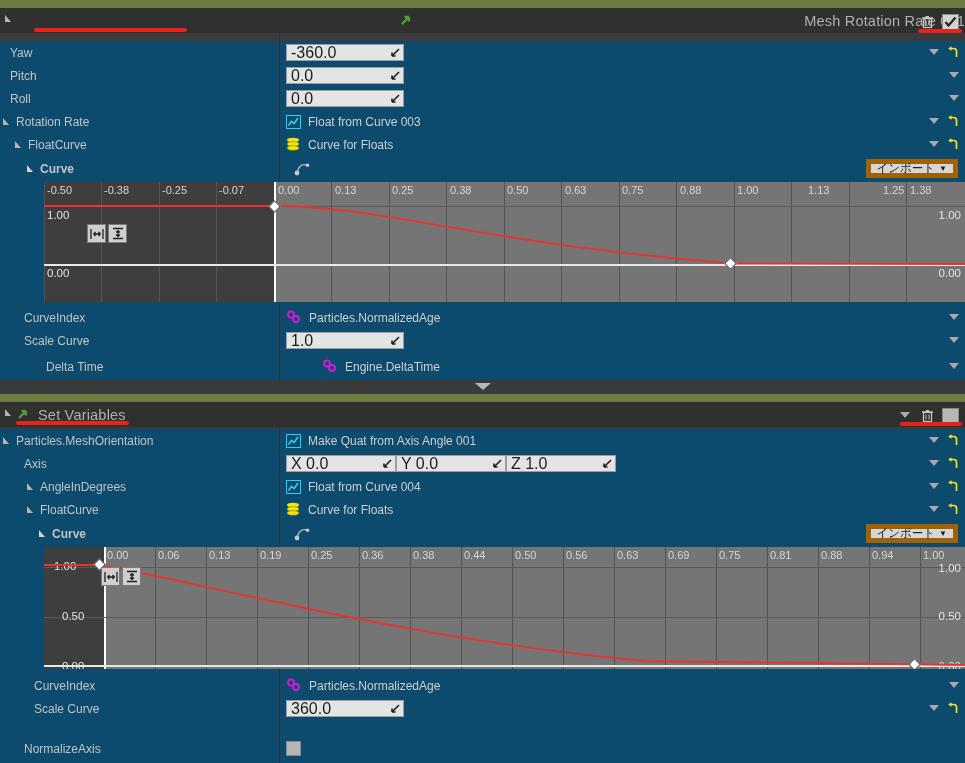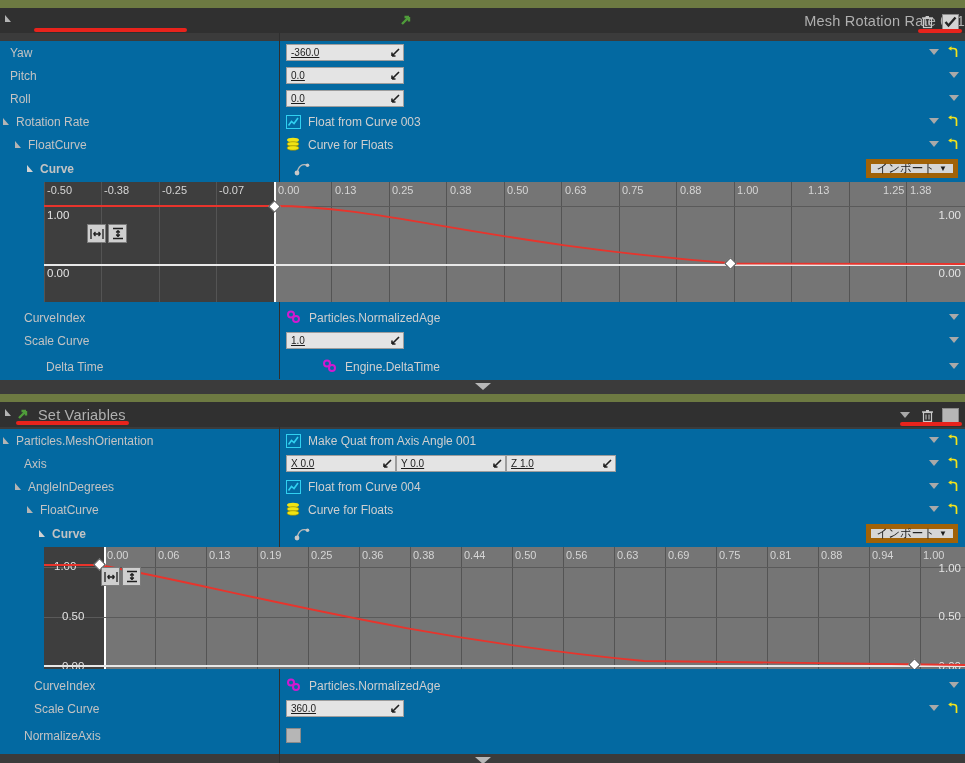--- a/index.html
+++ b/index.html
@@ -63,21 +63,21 @@
     display: flex; align-items: center; height: 23px;
   }
   .tri { width: 14px; font-size: 0; color: #b4b4b4; flex: none; }
   .tri svg { display: block; }
   .bold { font-weight: bold; color: #dcdcdc; }
 
   
   .numfield {
     height: 17px; background: #e4e4e4; color: #1c1c1c;
     display: flex; align-items: center; padding: 0 4px;
-    font-size: 10px; position: relative; border: 1px solid #9d9d9d; text-decoration: underline;
+    font-size: 16px; position: relative; border: 1px solid #9d9d9d;
   }
   .numfield .spin {
     position: absolute; right: 3px; top: 50%; transform: translateY(-50%);
     width: 10px; height: 10px;
   }
   .numfield .spin svg { display:block; }
 
   
   .link-icon { width: 16px; height: 16px; margin-right: 7px; flex: none; }
   .graph-icon { width: 15px; height: 14px; margin-right: 7px; flex: none; }
@@ -112,21 +112,21 @@
   .keydot {
     position: absolute; width: 9px; height: 9px; background: #ffffff;
     border: 1px solid #4a4a4a; transform: rotate(45deg); z-index: 5;
   }
 
   .footer-expander {
     height: 14px; background: #3b3b3b; display: flex;
     align-items: center; justify-content: center; cursor: pointer;
   }
   .footer-expander svg { display: block; }
-  .section-bg { background: #0369a1; }
+  .section-bg { background: #0c4a6e; }
 </style>
 </head>
 <body>
 
 <div class="page">
 
   <div class="olive-bar"></div>
 
   <div class="module-header" style="height:25px;justify-content:space-between;">
     <div class="expander">
@@ -548,21 +548,21 @@
               <path d="M0 0 L10 0 L5 6 Z" fill="#a9a9a9"></path>
             </svg></span>
         <span class="reset-arrow"><svg width="12" height="13" viewBox="0 0 12 13">
               <path d="M9.5 11 L9.5 5 Q9.5 2.5 6.5 2.5 L2.5 2.5" stroke="#f2e21c" stroke-width="1.7" fill="none"></path>
               <path d="M4.5 0.3 L1.2 2.5 L4.5 4.7 Z" fill="#f2e21c"></path>
             </svg></span>
       </div>
     </div>
 
     <div class="row">
-      <div class="lbl-tree" style="padding-left:14px;">
+      <div class="lbl-tree" style="padding-left:26px;">
         <span class="tri">
             <svg width="8" height="8" viewBox="0 0 8 8">
               <path d="M1 0 L1 7 L7 7 Z" fill="#b4b4b4"></path>
             </svg>
           </span>
         <span class="lbl">AngleInDegrees</span>
       </div>
       <div class="val">
         <span class="graph-icon">
           <svg width="15" height="14" viewBox="0 0 15 14">
@@ -744,21 +744,21 @@
         <span class="caret-small"><svg width="10" height="7" viewBox="0 0 10 7">
               <path d="M0 0 L10 0 L5 6 Z" fill="#a9a9a9"></path>
             </svg></span>
         <span class="reset-arrow"><svg width="12" height="13" viewBox="0 0 12 13">
               <path d="M9.5 11 L9.5 5 Q9.5 2.5 6.5 2.5 L2.5 2.5" stroke="#f2e21c" stroke-width="1.7" fill="none"></path>
               <path d="M4.5 0.3 L1.2 2.5 L4.5 4.7 Z" fill="#f2e21c"></path>
             </svg></span>
       </div>
     </div>
 
-    <div class="row" style="margin-top:4px;">
+    <div class="row" style="margin-top:17px;">
       <div class="lbl-tree" style="padding-left:24px;">
           <span class="lbl">NormalizeAxis</span>
         </div>
       <div class="val">
         <span class="checkbox empty" style="width:15px;height:15px;"></span>
       </div>
     </div>
 
     <div class="footer-expander" style="margin-top:7px;">
       <svg width="16" height="8" viewBox="0 0 16 8">

